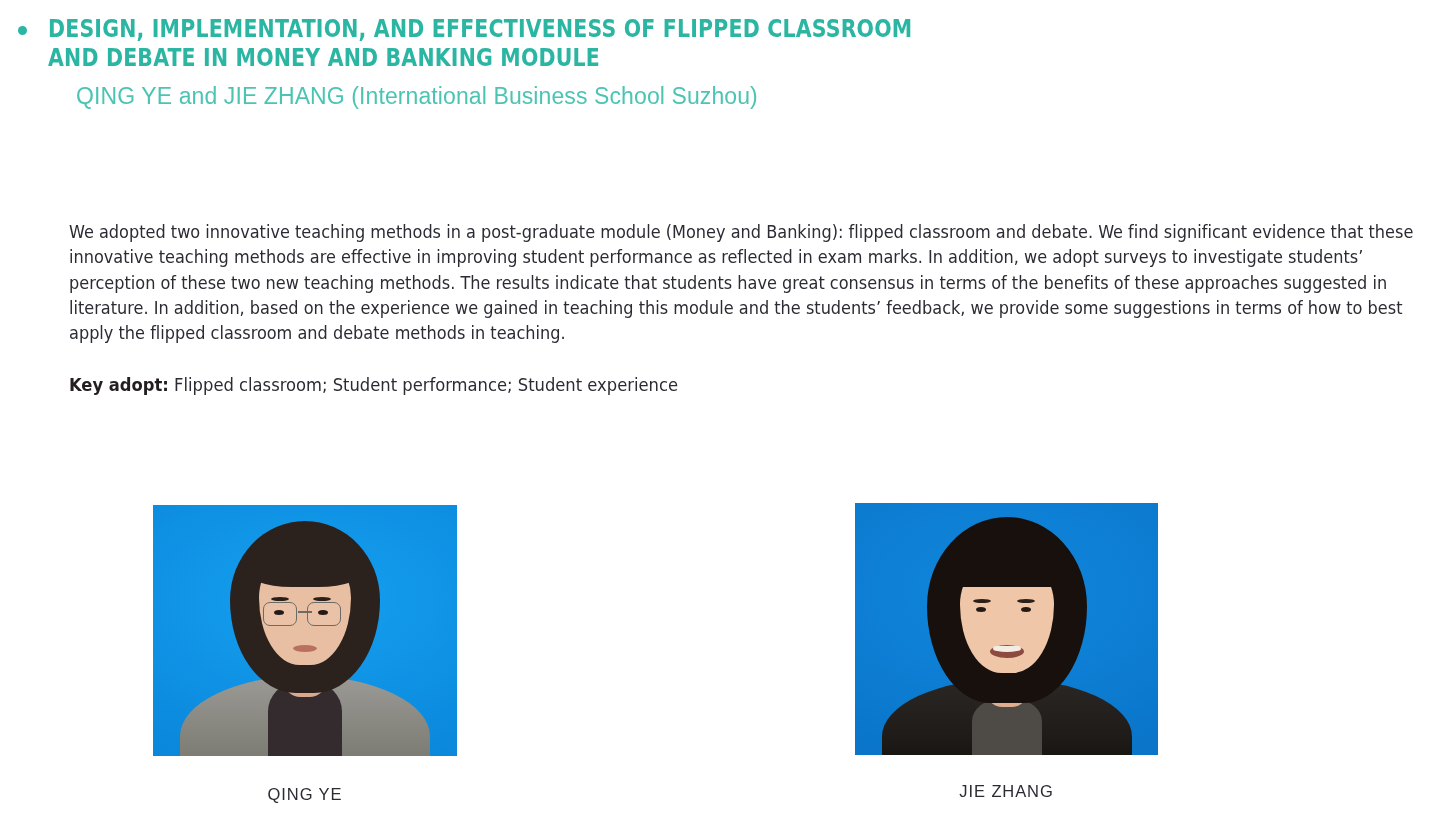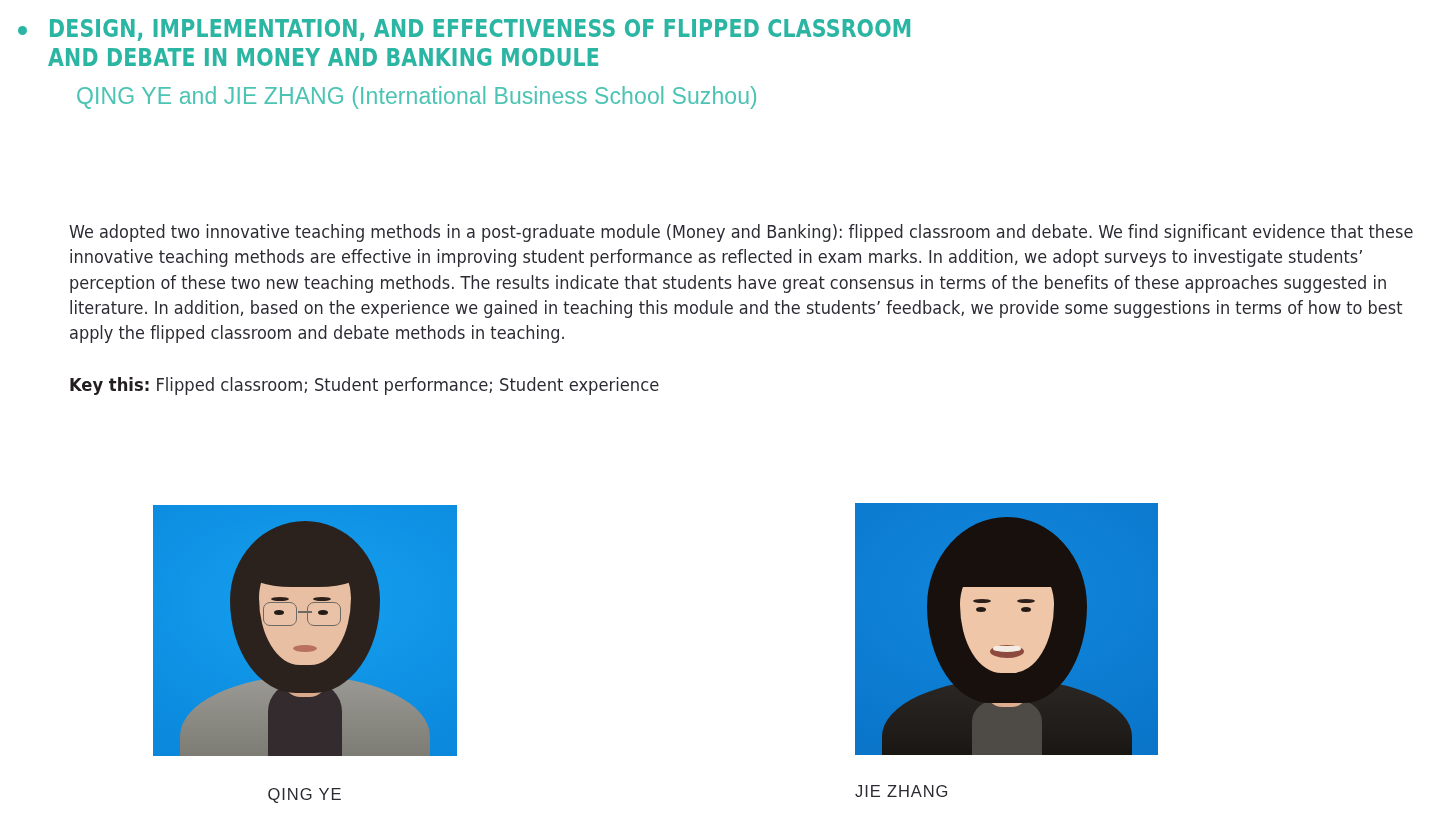--- a/index.html
+++ b/index.html
@@ -202,38 +202,38 @@
   
   .photo-caption {
     position: absolute;
     font-family: "Liberation Sans", sans-serif;
     font-size: 16.5px;
     letter-spacing: 0.9px;
     color: #2d2a33;
     white-space: nowrap;
   }
   .photo-caption.first  { left: 153px; top: 763px; width: 304px; text-align: center; }
-  .photo-caption.second { left: 855px; top: 760px; width: 303px; }
+  .photo-caption.second { left: 855px; top: 760px; width: 303px; text-align: center; }
 </style>
 </head>
 <body>
 
 <div class="title-block">
   <div class="bullet-row">
     <span class="bullet-dot"></span>
     <h1 class="paper-title">DESIGN, IMPLEMENTATION, AND EFFECTIVENESS OF FLIPPED CLASSROOM
 AND DEBATE IN MONEY AND BANKING MODULE</h1>
   </div>
   <div class="paper-authors">QING YE and JIE ZHANG (International Business School Suzhou)</div>
 </div>
 
 <div class="abstract-block">
   <p class="abstract-text">We adopted two innovative teaching methods in a post-graduate module (Money and Banking): flipped classroom and debate. We find significant evidence that these innovative teaching methods are effective in improving student performance as reflected in exam marks. In addition, we adopt surveys to investigate students’ perception of these two new teaching methods. The results indicate that students have great consensus in terms of the benefits of these approaches suggested in literature. In addition, based on the experience we gained in teaching this module and the students’ feedback, we provide some suggestions in terms of how to best apply the flipped classroom and debate methods in teaching.</p>
   <p class="keywords-line">
-    <span class="keywords-label">Key this:</span><span> Flipped classroom; Student performance; Student experience</span>
+    <span class="keywords-label">Key adopt:</span><span> Flipped classroom; Student performance; Student experience</span>
   </p>
 </div>
 
 <div class="photo-area">
 
   <div class="photo-card first">
     <div class="photo-frame first">
       <div class="photo-bg first"></div>
 
       <div class="p-shoulders" style="width:250px;height:86px;background:linear-gradient(180deg,#9b9a95 0%,#87867f 60%,#7a7972 100%);"></div>

